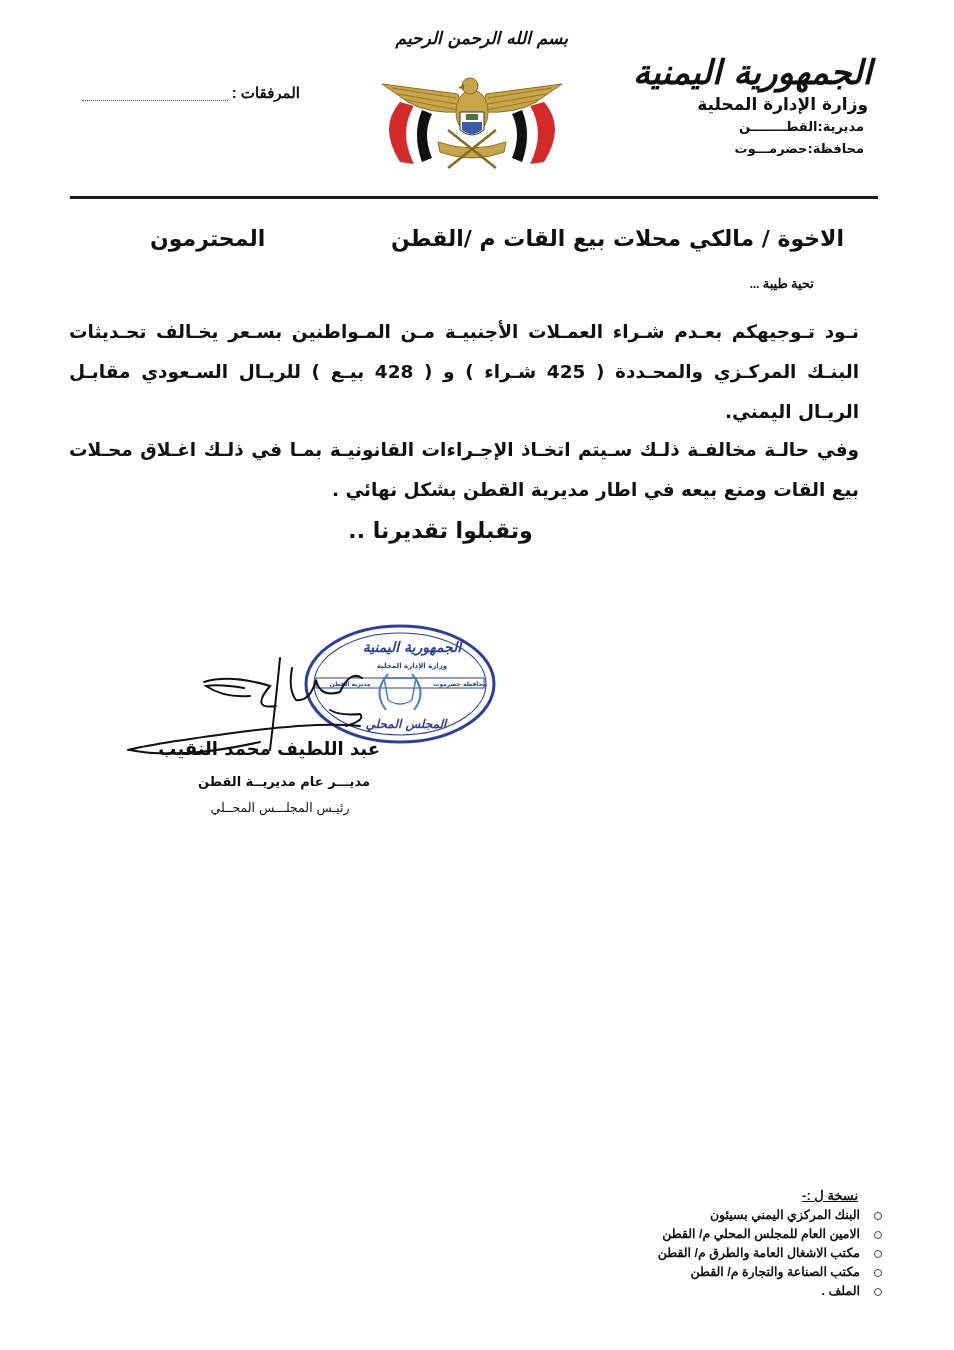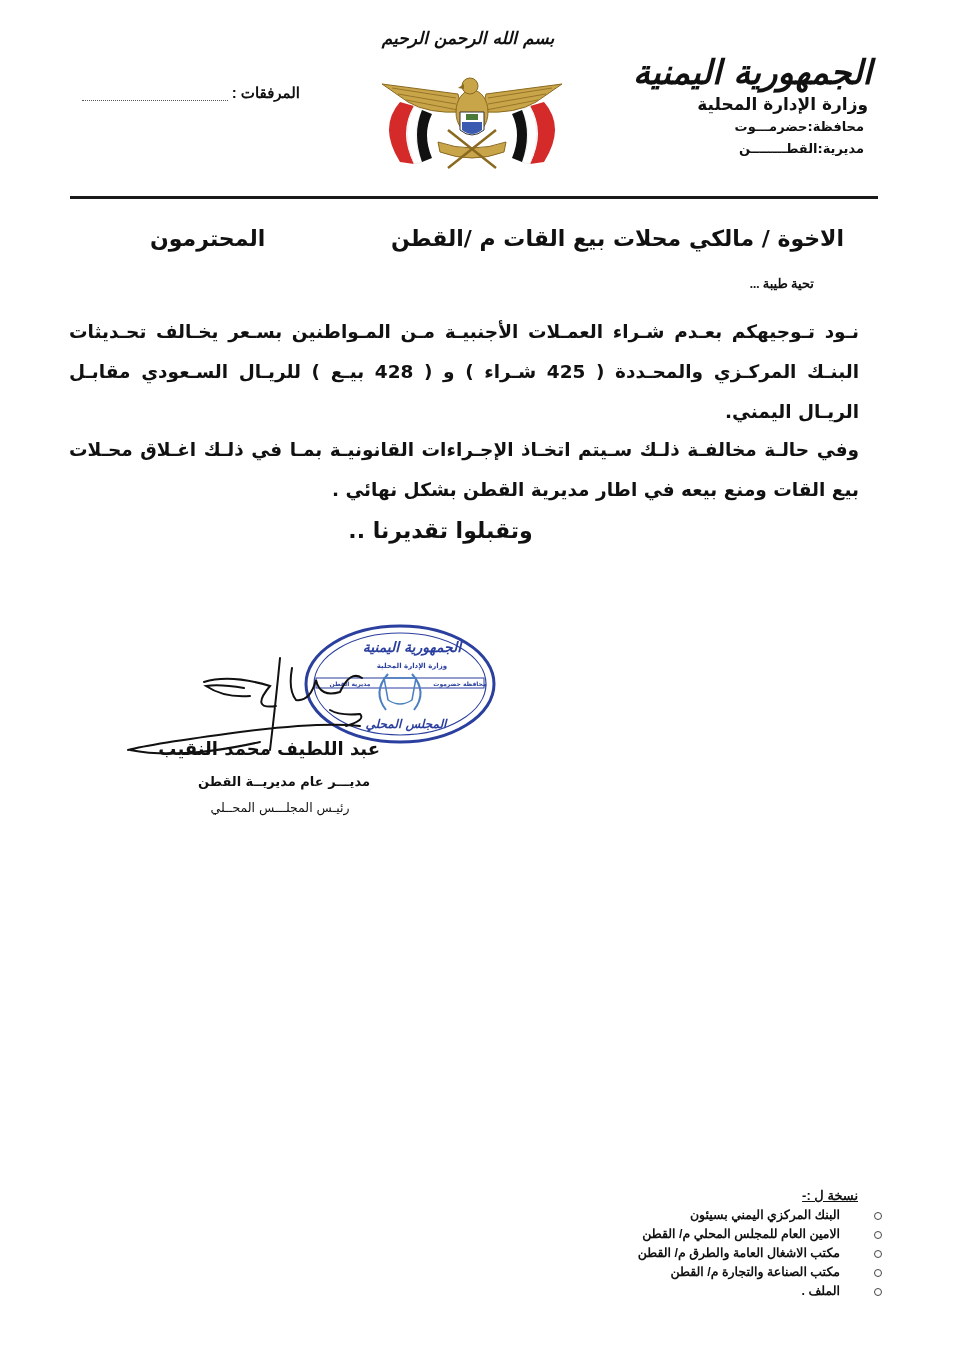--- a/index.html
+++ b/index.html
@@ -14,21 +14,21 @@
   .ministry { font-size: 17px; font-weight: bold; line-height: 24px; margin-top: 0px; padding-right: 4px; }
   .hdr-line { font-size: 13px; font-weight: bold; line-height: 22px; padding-right: 8px; }
 
   
   .hdr-left { left: 70px; top: 78px; width: 230px; direction: rtl; text-align: right; }
   .meta-row { font-family: "Liberation Sans", sans-serif; font-size: 15px; line-height: 30px; height: 30px; white-space: nowrap; }
   .meta-row .lbl { font-weight: bold; }
   .meta-row .dots { display: inline-block; width: 146px; border-bottom: 1px dotted #555; height: 14px; vertical-align: middle; }
 
   
-  .basmala { left: 368px; top: 28px; width: 200px; text-align: center; font-family: "DejaVu Serif", serif; font-size: 17px; font-weight: bold; font-style: italic; direction: rtl; }
+  .basmala { left: 368px; top: 28px; width: 200px; text-align: right; font-family: "DejaVu Serif", serif; font-size: 17px; font-weight: bold; font-style: italic; direction: rtl; }
   .emblem { left: 378px; top: 72px; width: 188px; height: 104px; }
 
   .divider { left: 70px; top: 196px; width: 808px; height: 3px; background: #1a1a1a; }
 
   
   .addressee { right: 110px; top: 226px; font-size: 22px; font-weight: bold; direction: rtl; white-space: nowrap; text-align: right; }
   .respected { left: 150px; top: 226px; font-size: 22px; font-weight: bold; direction: rtl; white-space: nowrap; }
   .greeting { right: 140px; top: 276px; font-size: 13px; font-weight: bold; font-family: Liberation Serif, serif; direction: rtl; white-space: nowrap; }
 
   
@@ -40,34 +40,34 @@
   
   .stamp { left: 302px; top: 622px; width: 196px; height: 124px; }
   .signature { left: 120px; top: 640px; width: 300px; height: 120px; }
   .sig-name { left: 180px; top: 738px; width: 200px; text-align: left; font-size: 18px; font-weight: bold; direction: rtl; white-space: nowrap; }
   .sig-title1 { left: 190px; top: 774px; width: 180px; text-align: right; font-size: 13px; font-weight: bold; direction: rtl; }
   .sig-title2 { left: 190px; top: 800px; width: 180px; text-align: center; font-size: 12.5px; font-weight: normal; direction: rtl; }
 
   
   .cc { right: 72px; top: 1186px; width: 260px; direction: rtl; text-align: right; font-family: "Liberation Sans", sans-serif; font-size: 12.5px; font-weight: bold; }
   .cc-head { text-decoration: underline; padding-right: 24px; line-height: 20px; font-size: 13px; }
-  .cc-item { line-height: 19px; display: flex; align-items: center; white-space: nowrap; gap: 20px; }
+  .cc-item { line-height: 19px; display: flex; align-items: center; white-space: nowrap; }
   .bullet { display: inline-block; width: 8px; height: 8px; border: 1.2px solid #444; border-radius: 50%; margin-left: 14px; flex: 0 0 auto; }
 </style>
 </head>
 <body>
 
 <div class="abs hdr-right">
   <div class="republic">الجمهورية اليمنية</div>
   <div class="ministry">وزارة الإدارة المحلية</div>
   <div class="hdr-line">
-    <span>محافظة</span>:<span>حضرمـــوت</span>
+    <span>مديرية</span>:<span>القطــــــــن</span>
   </div>
   <div class="hdr-line">
-    <span>مديرية</span>:<span>القطــــــــن</span>
+    <span>محافظة</span>:<span>حضرمـــوت</span>
   </div>
 </div>
 
 <div class="abs basmala">بسم الله الرحمن الرحيم</div>
 <div class="abs emblem">
   <svg width="188" height="104" viewBox="0 0 188 104">
 
     <path d="M22 30 Q0 55 22 90 L36 92 Q20 60 36 34 Z" fill="#d42a2a"></path>
     <path d="M36 34 Q22 60 36 92 L44 90 Q32 62 44 38 Z" fill="#fff" stroke="#ddd" stroke-width="0.5"></path>
     <path d="M44 38 Q34 62 44 90 L54 86 Q44 62 54 42 Z" fill="#111"></path>

